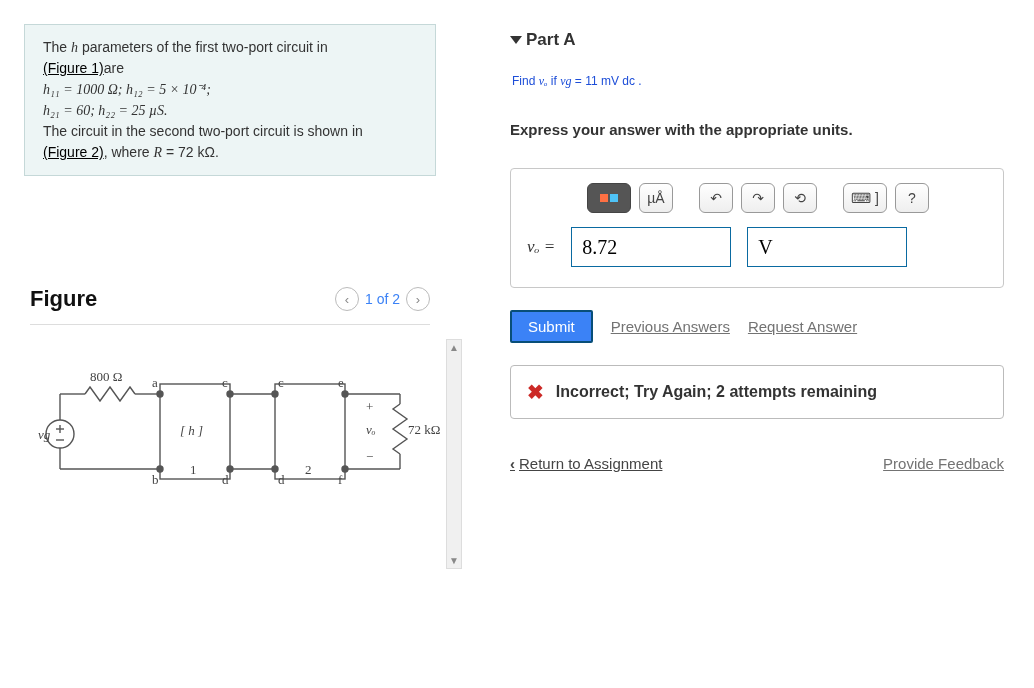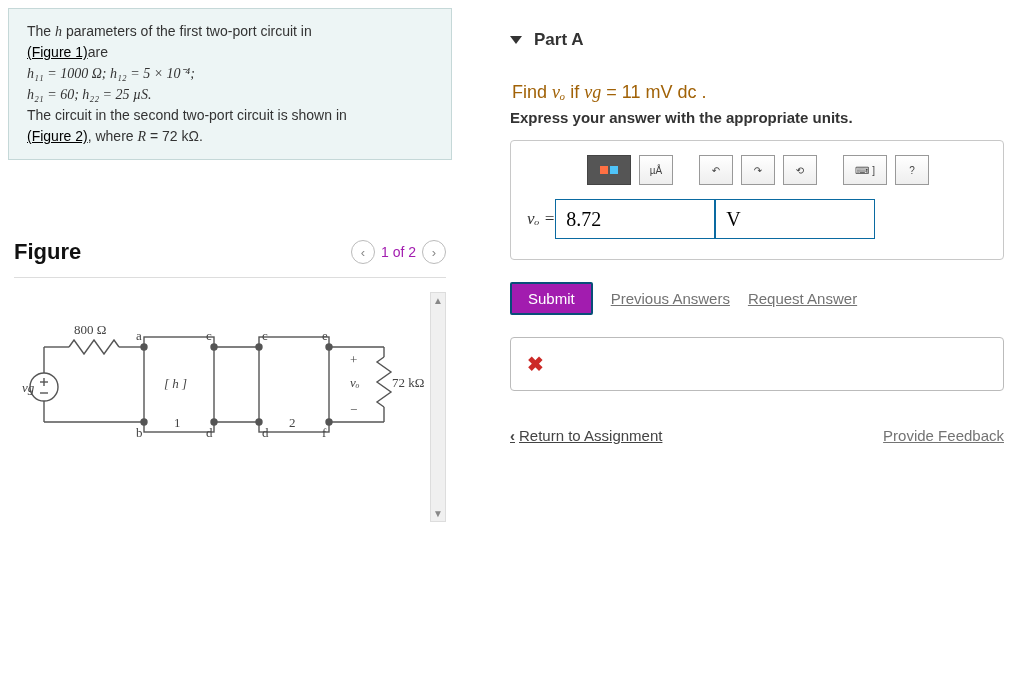--- a/index.html
+++ b/index.html
@@ -1,51 +1,51 @@
 <!DOCTYPE html>
 <html><head>
 <meta charset="utf-8">
 <style>
   *{box-sizing:border-box;margin:0;padding:0}
   body{font-family:"Segoe UI",Arial,sans-serif;font-size:14px;color:#333;background:#fff;width:1034px;height:688px;overflow:hidden;display:flex}
-  .left{width:460px;padding:0;position:relative}
+  .left{width:460px;padding:16px;position:relative}
   .problem{background:#edf5f5;border:1px solid #c5d8d8;padding:12px 18px;margin:8px 8px 4px 8px;color:#333;line-height:1.5}
   .problem .ital{font-style:italic;font-family:Georgia,serif}
   .problem a{color:#000000;text-decoration:underline}
-  .figurehead{display:flex;align-items:center;justify-content:space-between;padding:8px 14px;margin-top:71px}
+  .figurehead{display:flex;align-items:center;justify-content:space-between;padding:8px 14px;margin-top:102px}
   .figurehead h2{font-size:22px;font-weight:600;color:#111}
   .pager{display:flex;align-items:center;gap:6px}
   .pager .arrow{width:24px;height:24px;border:1px solid #bbb;border-radius:50%;display:flex;align-items:center;justify-content:center;color:#888;font-size:13px;background:#fff}
-  .pager .txt{color:#a21caf;font-size:14px}
+  .pager .txt{color:#3b82f6;font-size:14px}
   .hr{border:0;border-top:1px solid #ddd;margin:4px 14px}
   .diagram-wrap{position:relative;padding:10px 14px;display:flex;gap:6px}
   .scrollbar{width:16px;background:#f0f0f0;border:1px solid #ddd;display:flex;flex-direction:column;justify-content:space-between;align-items:center;height:230px}
   .scrollbar .arrow{font-size:10px;color:#888;padding:2px}
   .diagram{flex:1;height:220px;position:relative}
   svg{overflow:visible}
   .right{flex:1;padding:30px 30px 20px 50px}
-  .parthead{display:flex;align-items:center;gap:12px;margin-bottom:32px}
+  .parthead{display:flex;align-items:center;gap:4px;margin-bottom:24px}
   .caret{width:0;height:0;border-left:6px solid transparent;border-right:6px solid transparent;border-top:8px solid #333}
   .parthead .t{font-size:17px;font-weight:600}
-  .question{margin-left:2px;margin-bottom:6px;font-size:18px;color:#a16207}
+  .question{margin-left:2px;margin-bottom:32px;font-size:12px;color:#1d4ed8}
   .question .ital{font-style:italic;font-family:Georgia,serif}
-  .instr{font-weight:700;font-size:15px;margin-bottom:14px}
+  .instr{font-weight:700;font-size:15px;margin-bottom:30px}
   .inputbox{border:1px solid #c8c8c8;border-radius:4px;padding:14px 16px 20px 16px;background:#fff}
   .toolbar{display:flex;align-items:center;gap:8px;margin-bottom:14px;margin-left:60px}
-  .tbtn{height:30px;min-width:34px;border:1px solid #999;border-radius:0;background:linear-gradient(#fff,#eee);display:flex;align-items:center;justify-content:center;font-size:10px;color:#444}
+  .tbtn{height:30px;min-width:34px;border:1px solid #999;border-radius:6px;background:linear-gradient(#fff,#eee);display:flex;align-items:center;justify-content:center;font-size:14px;color:#444}
   .tbtn.dark{background:#555;color:#fff;border-color:#444}
   .tbtn.dark .sq{width:8px;height:8px;background:#ff7043;display:inline-block;margin:0 1px}
   .tbtn.wide{min-width:44px}
-  .answer-row{display:flex;align-items:center;gap:0}
+  .answer-row{display:flex;align-items:center;gap:16px}
   .vo{font-style:italic;font-family:Georgia,serif;font-size:17px}
   .field{height:40px;border:1px solid #0a6aa1;padding:0 10px;font-size:20px;font-family:Georgia,serif}
   .val{width:160px}
   .unit{width:160px}
   .submit-row{display:flex;align-items:center;gap:18px;margin-top:22px}
-  .submit{background:#a21caf;color:#fff;border:2px solid #084e78;padding:6px 16px;font-size:15px;border-radius:2px}
+  .submit{background:#3b82f6;color:#fff;border:2px solid #084e78;padding:6px 16px;font-size:15px;border-radius:2px}
   .link{color:#737373;text-decoration:underline;font-size:15px}
   .feedback{border:1px solid #bbb;border-radius:4px;padding:14px 16px;margin-top:22px;display:flex;align-items:center;gap:12px;font-weight:700;font-size:16px}
   .xicon{color:#cc2a27;font-size:20px;font-weight:900}
   .bottom{display:flex;align-items:center;justify-content:space-between;margin-top:36px}
   .return{color:#444;font-size:15px;display:flex;align-items:center;gap:4px}
   .return .chev{font-weight:900}
 </style>
 </head>
 <body>
 
@@ -173,20 +173,21 @@
   </div>
 
   <div class="submit-row">
     <button class="submit">Submit</button>
     <a href="#" class="link">Previous Answers</a>
     <a href="#" class="link">Request Answer</a>
   </div>
 
   <div class="feedback">
     <span class="xicon">✖</span>
+    <span>Incorrect; Try Again; 2 attempts remaining</span>
   </div>
 
   <div class="bottom">
     <a href="#" class="return">
         <span class="chev">‹</span>
         <span>Return to Assignment</span>
       </a>
     <a href="#" class="link">Provide Feedback</a>
   </div>
 </div>

